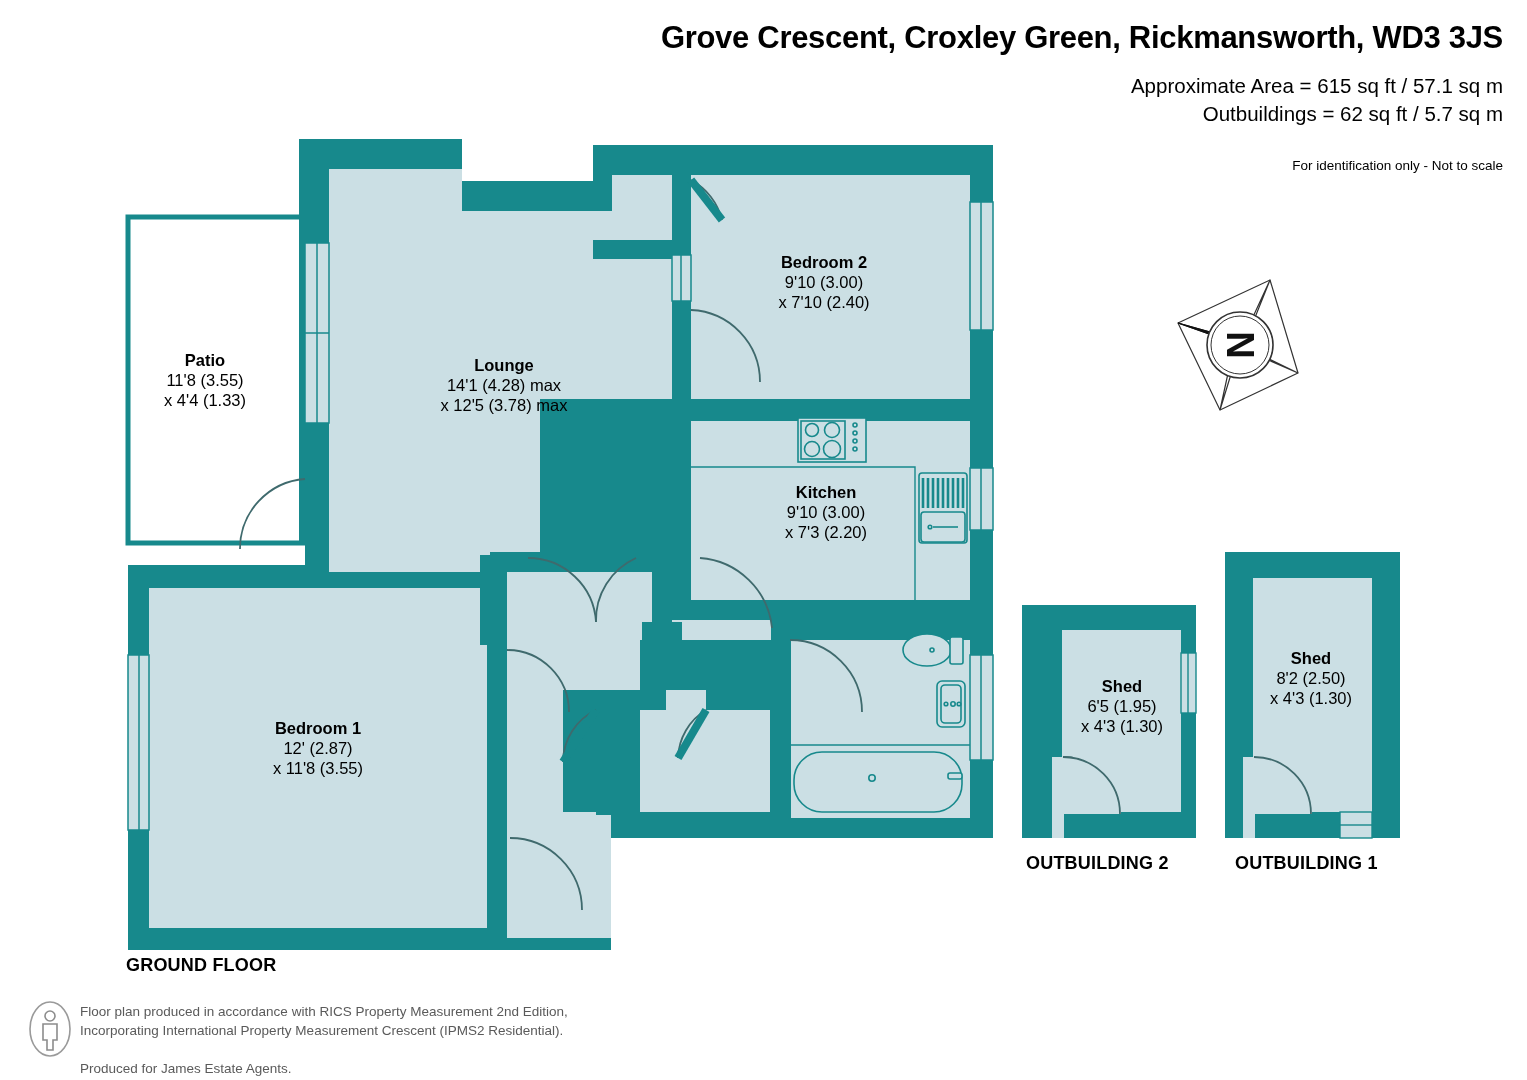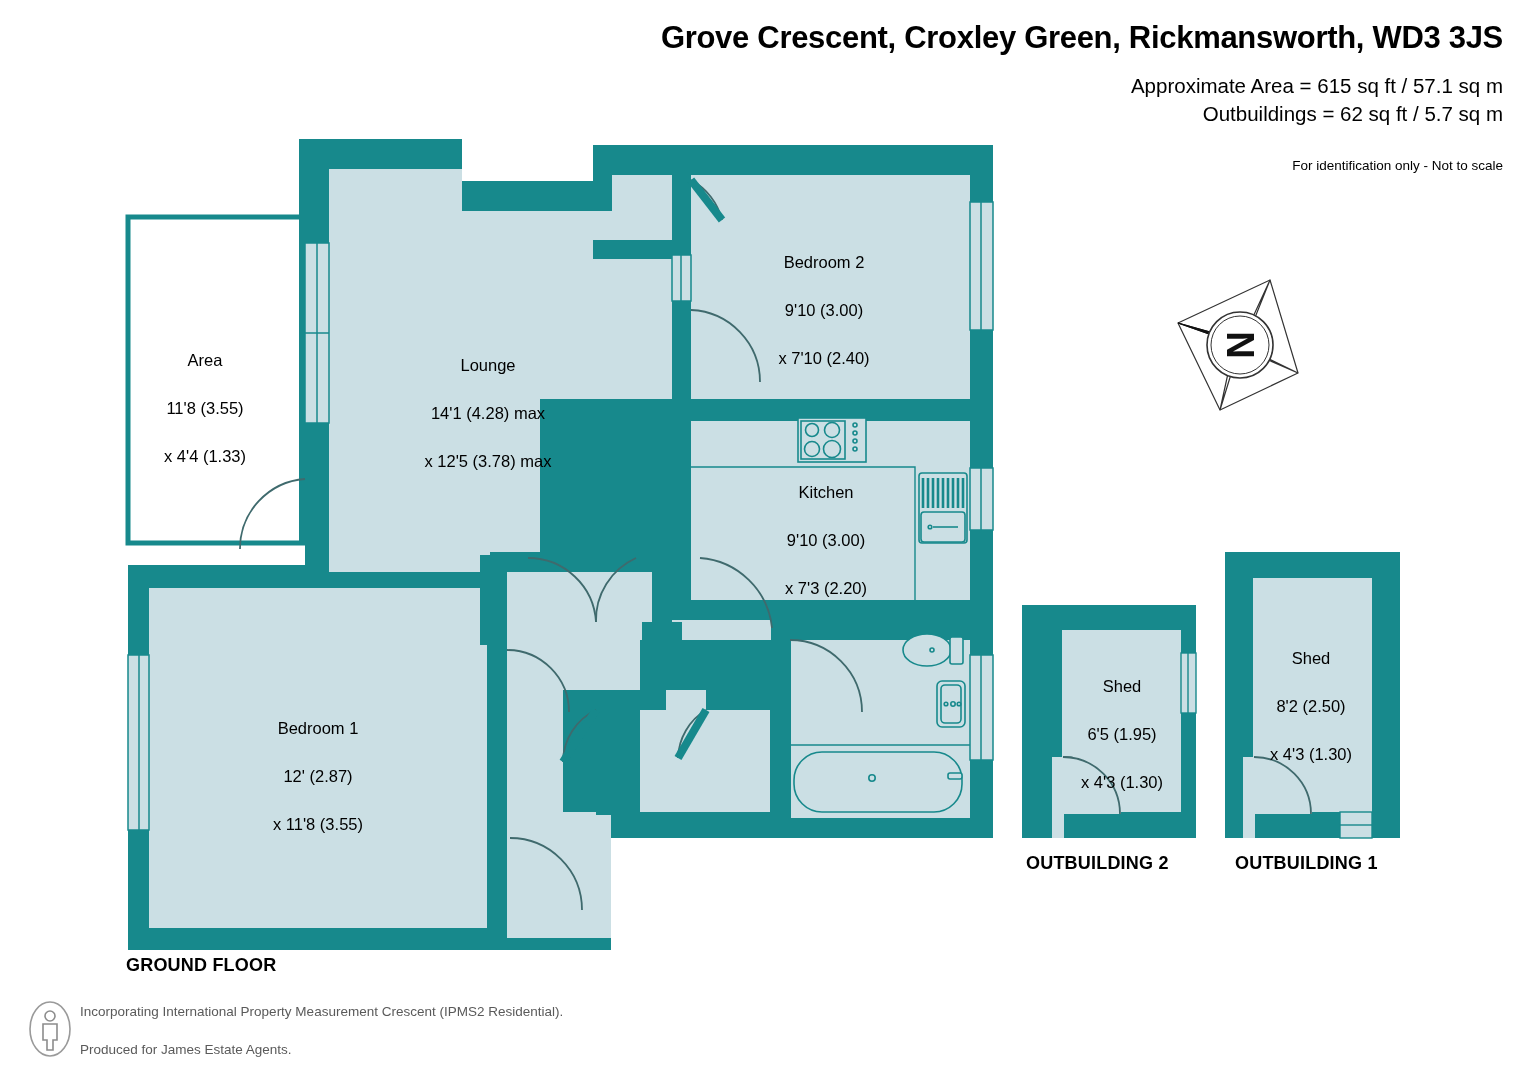--- a/index.html
+++ b/index.html
@@ -13,22 +13,22 @@
     font-size:31px;font-weight:bold;letter-spacing:-0.3px;white-space:nowrap;
   }
   .areas{position:absolute;right:24px;top:72px;text-align:right;}
   .areas div{font-size:20.5px;line-height:28px;white-space:nowrap;}
   .notscale{position:absolute;right:24px;top:158px;font-size:13.5px;white-space:nowrap;}
 
   #plan{position:absolute;left:0;top:0;}
 
   
   .rlabel{position:absolute;text-align:center;line-height:20px;white-space:nowrap;}
-  .rlabel .rn{font-size:16.5px;font-weight:normal;display:block;}
-  .rlabel .rd{font-size:16.5px;display:block;margin-top:28px;}
+  .rlabel .rn{font-size:16.5px;font-weight:bold;display:block;}
+  .rlabel .rd{font-size:16.5px;display:block;}
 
   .floorcap{position:absolute;font-size:18px;font-weight:bold;letter-spacing:0.2px;}
 
   
   .footer{position:absolute;left:28px;top:1000px;width:700px;}
   .footer .ftxt{position:absolute;left:52px;top:2px;font-size:13.5px;line-height:19px;color:#5a5a5a;}
   .footer .ftxt span{white-space:nowrap;display:block;}
   .footer .ficon{position:absolute;left:0;top:0;}
   .nobr{white-space:nowrap;}
 </style>
@@ -259,26 +259,26 @@
     </g>
     <path d="M0,0 L-62,-22 L-12,-8 Z" fill="#111" stroke="#111" stroke-width="1"></path>
     <path d="M0,0 L-48,-32 L-12,-8 Z" fill="#111"></path>
     <circle cx="0" cy="0" r="33" fill="#ffffff" stroke="#333" stroke-width="1.6"></circle>
     <circle cx="0" cy="0" r="29" fill="none" stroke="#333" stroke-width="1"></circle>
     <text x="0" y="0" text-anchor="middle" dominant-baseline="central" transform="rotate(90)" font-family="Liberation Sans, sans-serif" font-size="38" font-weight="bold" fill="#111">N</text>
   </g>
 </svg>
 
 <div class="rlabel" style="left:125px;top:350px;width:160px;">
-  <span class="rn">Area</span>
+  <span class="rn">Patio</span>
   <span class="rd">11'8 (3.55)</span>
   <span class="rd">x 4'4 (1.33)</span>
 </div>
 
-<div class="rlabel" style="left:380px;top:355px;width:216px;text-align:center;">
+<div class="rlabel" style="left:396px;top:355px;width:216px;text-align:center;">
   <span class="rn">Lounge</span>
   <span class="rd">14'1 (4.28) max</span>
   <span class="rd">x 12'5 (3.78) max</span>
 </div>
 
 <div class="rlabel" style="left:732px;top:252px;width:184px;">
   <span class="rn">Bedroom 2</span>
   <span class="rd">9'10 (3.00)</span>
   <span class="rd">x 7'10 (2.40)</span>
 </div>
@@ -311,16 +311,17 @@
 <div class="floorcap" style="left:1026px;top:853px;">OUTBUILDING 2</div>
 <div class="floorcap" style="left:1235px;top:853px;">OUTBUILDING 1</div>
 
 <div class="footer">
   <svg class="ficon" width="44" height="58" viewBox="0 0 44 58">
     <ellipse cx="22" cy="29" rx="20" ry="27" fill="none" stroke="#9a9a9a" stroke-width="1.6"></ellipse>
     <circle cx="22" cy="16" r="5" fill="none" stroke="#8c8c8c" stroke-width="1.6"></circle>
     <path d="M15,24 L29,24 L29,40 L25,40 L25,50 L19,50 L19,40 L15,40 Z" fill="none" stroke="#8c8c8c" stroke-width="1.6"></path>
   </svg>
   <div class="ftxt">
+    <span>Floor plan produced in accordance with RICS Property Measurement 2nd Edition,</span>
     <span><span class="nobr">Incorporating International Property Measurement Crescent (IPMS2 Residential).</span>&nbsp;&nbsp; </span>
     <span><span class="nobr">Produced for James Estate Agents.</span>&nbsp;&nbsp; </span>
   </div>
 </div>
 
 </body></html>

